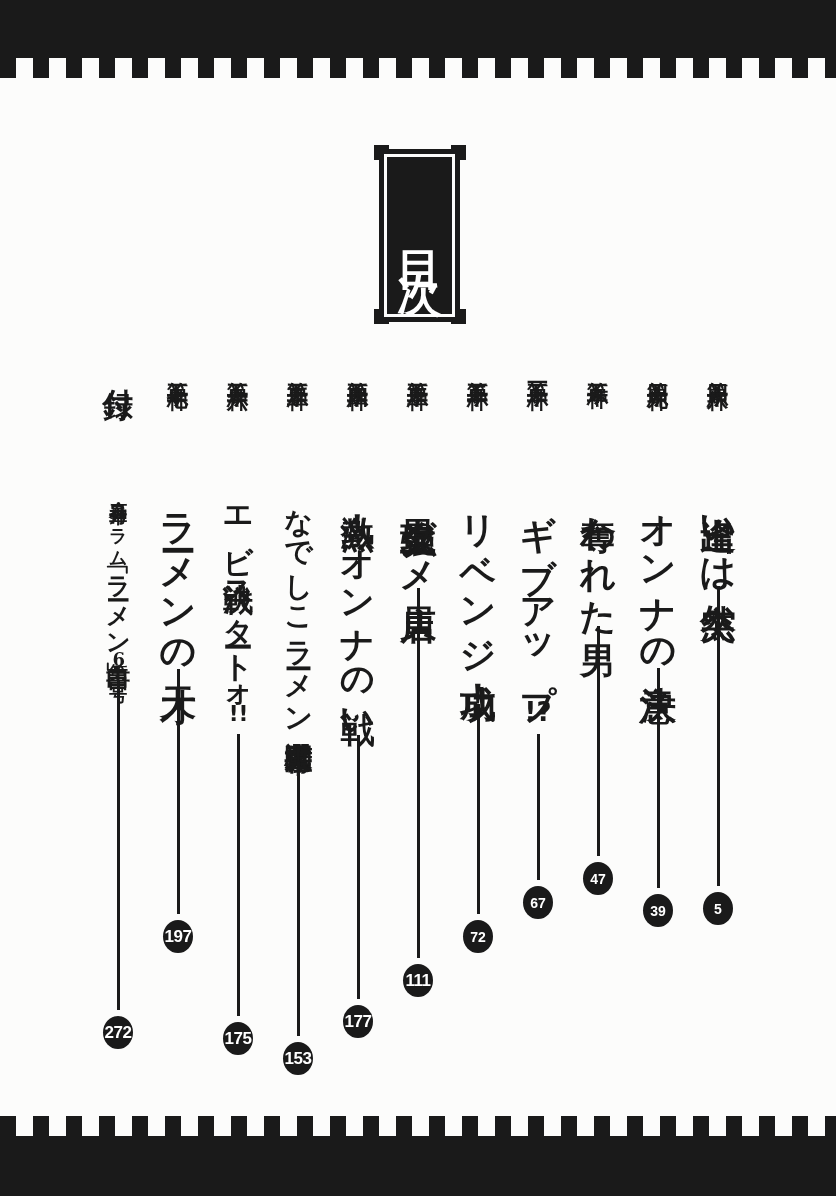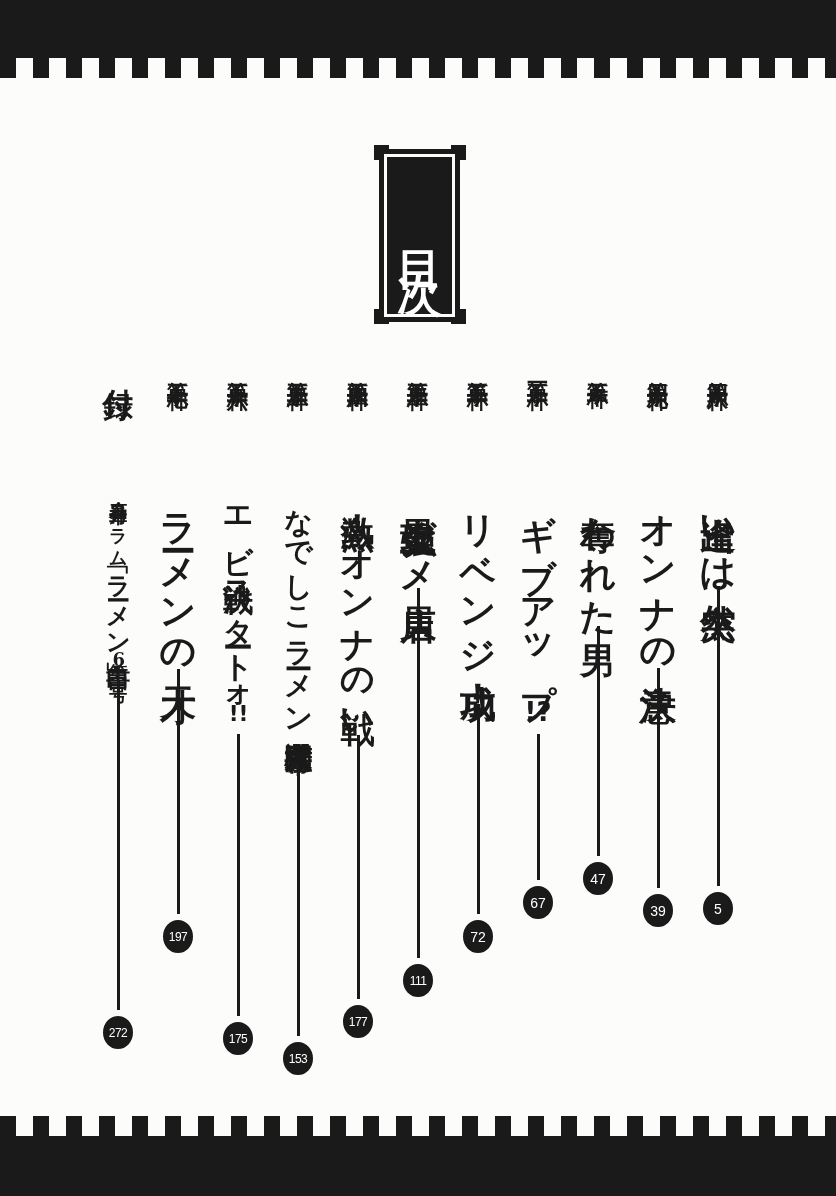--- a/index.html
+++ b/index.html
@@ -69,23 +69,23 @@
   }
   .tcy{text-combine-upright:all;font-size:0.72em;}
   .leader-line{
     flex:1 1 auto;min-height:10px;width:3px;
     background:#1a1a1a;margin:9px 0 6px;
   }
   .page-badge{
     flex:none;width:30px;height:33px;border-radius:50%;
     background:#1a1a1a;color:#ffffff;
     display:flex;align-items:center;justify-content:center;
-    font-weight:400;font-size:14px;
-  }
-  .page-badge.wide{font-size:12px;letter-spacing:-0.5px;}
+    font-weight:700;font-size:14px;
+  }
+  .page-badge.wide{font-size:17px;letter-spacing:-0.5px;}
   
   .appendix{left:86px;top:365px;height:684px;}
   .appendix .label-slot{height:124px;}
   .appendix-label{
     writing-mode:vertical-rl;text-orientation:upright;
     font-family:"DejaVu Serif","Liberation Serif",serif;
     font-weight:700;font-size:30px;line-height:1;letter-spacing:4px;
     color:#1a1a1a;
   }
   .appendix-text{

